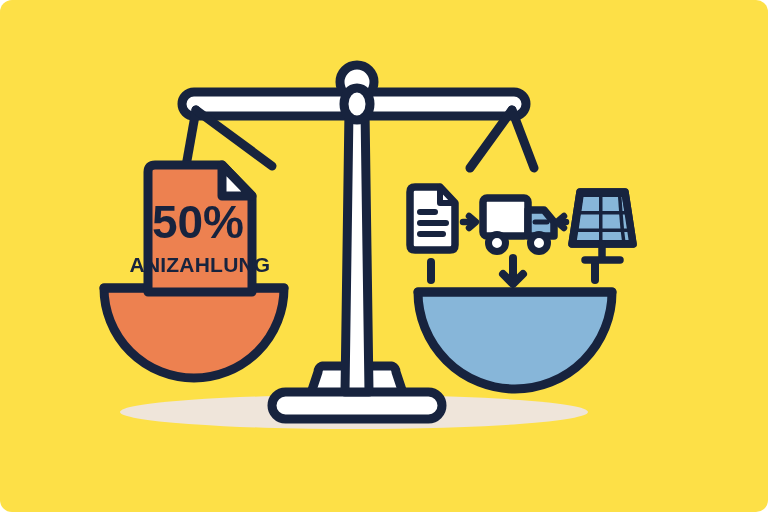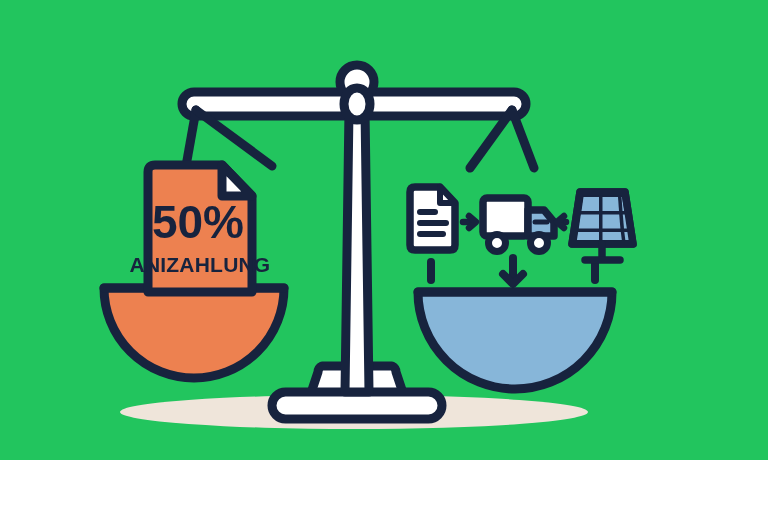--- a/index.html
+++ b/index.html
@@ -9,22 +9,23 @@
   }
   body {
     width: 768px;
     height: 512px;
     overflow: hidden;
     font-family: "Liberation Sans", sans-serif;
   }
   #illustration-root {
     position: relative;
     width: 768px;
-    height: 460px;
-    background: #22c55e;
+    height: 512px;
+    background: #fde047;
+    border-radius: 12px;
   }
   #scale-svg {
     display: block;
     width: 768px;
     height: 512px;
   }
   .doc-text {
     font-family: "Liberation Sans", sans-serif;
     font-weight: bold;
     fill: #17233E;

